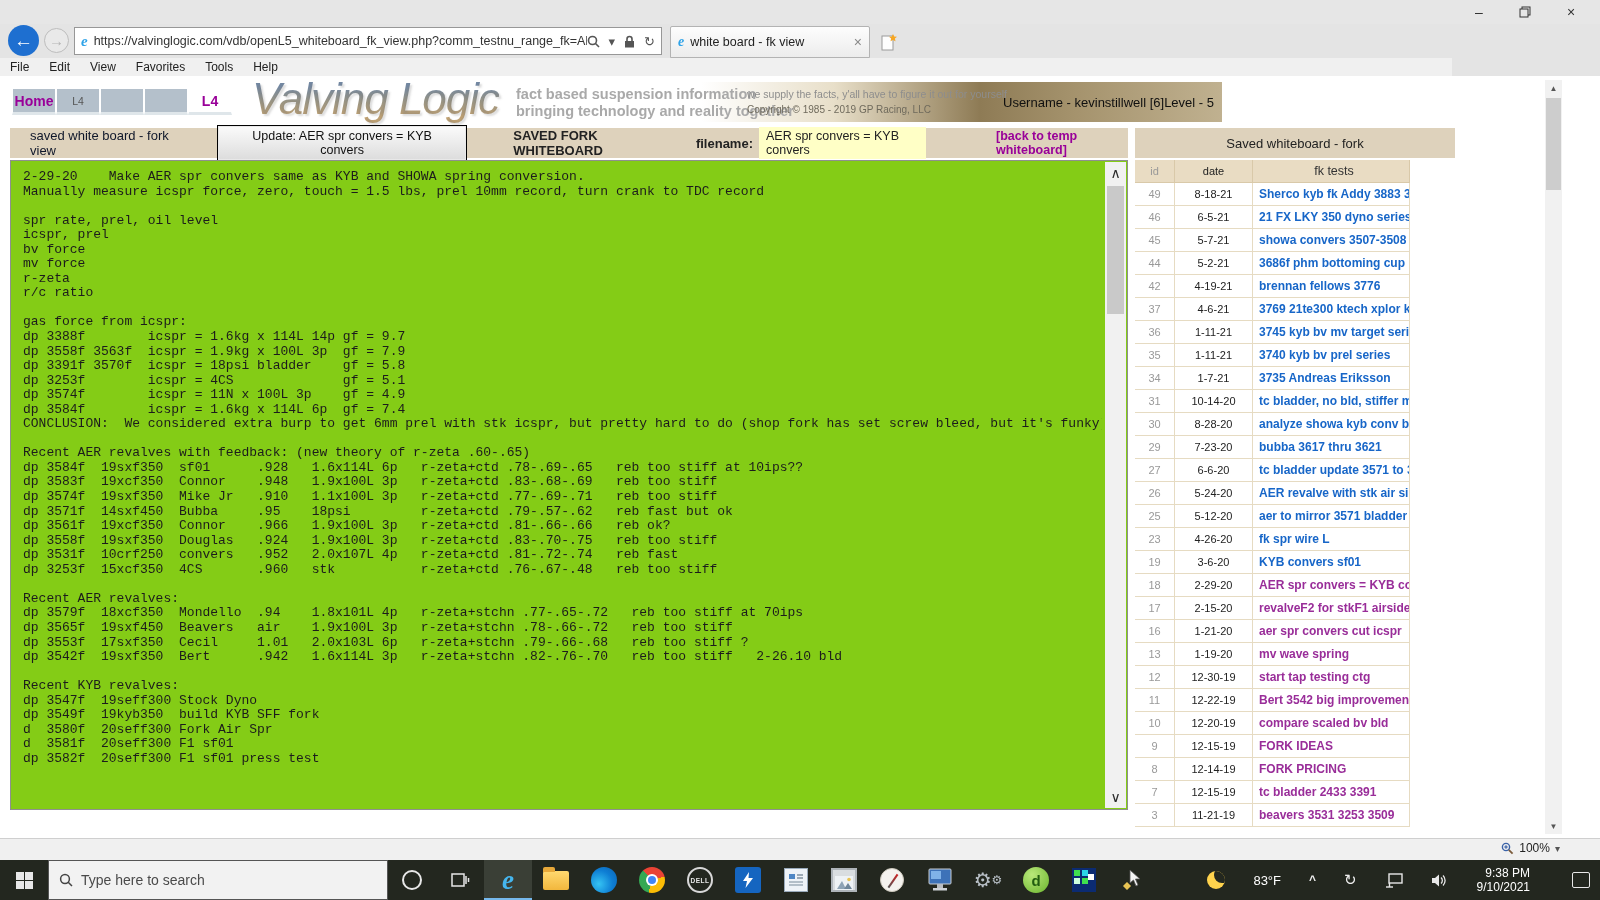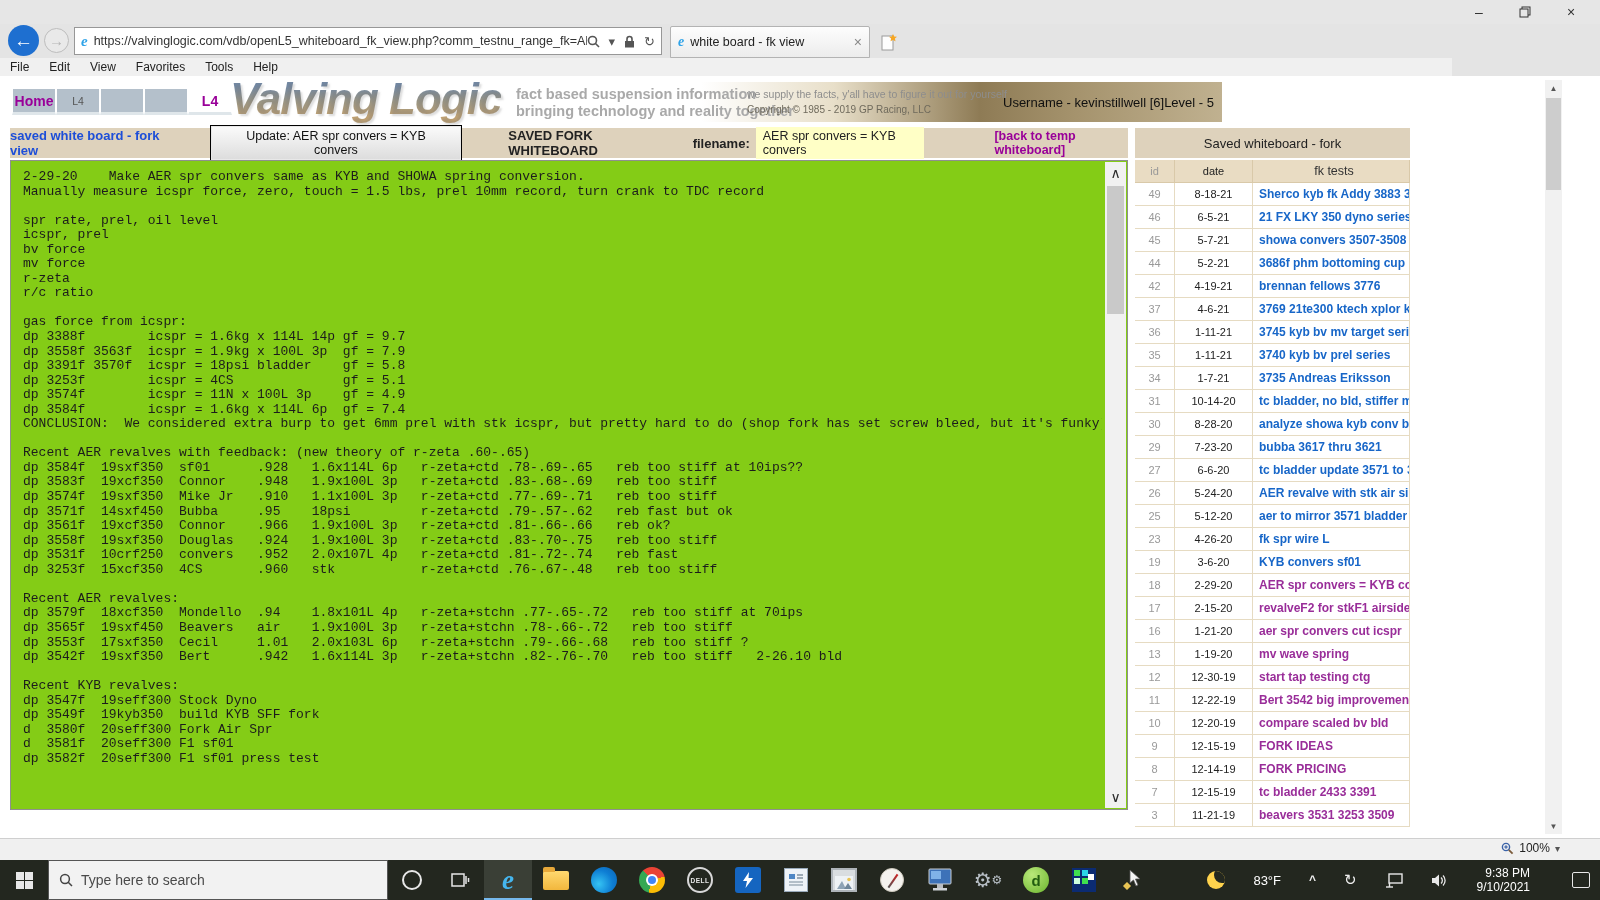--- a/index.html
+++ b/index.html
@@ -27,36 +27,36 @@
 
   
   .page{position:absolute;top:76px;left:0;width:1600px;height:762px;background:#fff}
 
   .site-header{position:absolute;left:10px;top:6px;width:1212px;height:40px;
     background:linear-gradient(to right,#fff 0%,#fff 57%,#e8dfc9 68%,#8e7b55 80%,#a5936d 88%,#c0b190 100%)}
   .navtabs{position:absolute;left:2px;top:6px;display:flex}
   .navtab{width:44px;height:27px;background:#b4c0cb;border:1px solid #fff;display:flex;align-items:center;justify-content:center;font-size:14px;font-weight:bold;color:#909;border-bottom:3px solid #dfe6ea}
   .navtab.dim{font-size:10.5px;font-weight:normal;color:#555}
   .navtab.sel{background:#fff;color:#909}
-  .logo{position:absolute;left:220px;top:-8px;font-size:44px;font-weight:bold;font-style:italic;letter-spacing:-1px;
+  .logo{position:absolute;left:242px;top:-8px;font-size:44px;font-weight:normal;font-style:italic;letter-spacing:-1px;
     background:linear-gradient(180deg,#7388a2 25%,#9a9584 55%,#bfa173 85%);-webkit-background-clip:text;background-clip:text;color:transparent;
     text-shadow:2px 2px 2px rgba(120,120,120,.25)}
   .taglines{position:absolute;left:506px;top:4px;font-size:14.5px;font-weight:bold;color:#a9a9a9;line-height:17px}
   .notes{position:absolute;left:737px;top:5px;font-size:10.5px;color:#8d8d8d;line-height:15px}
   .notes .copy{font-size:10px;color:#6f6a5c}
   .userband{position:absolute;left:985px;top:0;width:227px;height:40px;display:flex;align-items:center;justify-content:space-between;padding:0 8px;font-size:13px;color:#101010}
 
   .wb-toolbar{position:absolute;left:10px;top:52px;width:1118px;height:30px;background:#ded2bc;display:flex;align-items:center;font-size:13px}
-  .tb-view{font-weight:bold;margin-left:0;color:#1d4ed8}
+  .tb-view{font-weight:normal;margin-left:20px;color:#0f172a}
   .updatebtn{margin-left:44px;background:linear-gradient(#fbfbfb,#dcdcdc);border:1px solid #000;box-shadow:0 0 0 1px #e8e8e8 inset;padding:3px 28px;font-size:12.5px;color:#111}
   .tb-board{font-weight:bold;margin-left:46px}
   .tb-fnlabel{margin-left:32px;font-weight:bold}
   .tb-fnvalue{background:#ffffc6;padding:2px 7px;margin-left:6px;font-size:12.5px}
   .tb-back{margin-left:70px;color:#909;font-weight:bold;font-size:12.5px}
-  .sb-title{position:absolute;left:1135px;top:52px;width:275px;height:30px;background:#ded2bc;display:flex;align-items:center;justify-content:center;font-size:13px;color:#222}
+  .sb-title{position:absolute;left:1135px;top:52px;width:320px;height:30px;background:#ded2bc;display:flex;align-items:center;justify-content:center;font-size:13px;color:#222}
 
   .main-panel{position:absolute;left:10px;top:84px;width:1118px;height:650px;border:1px solid #8f8f8f;background:#84cc16}
   .wb-pre{position:absolute;left:2px;top:2px;right:25px;bottom:2px;overflow:hidden;padding:7px 0 0 10px;
     font-family:"Liberation Mono",monospace;font-size:13px;line-height:14.55px;color:#1c1c1c;white-space:pre}
   .ta-scroll{position:absolute;top:1px;right:1px;bottom:1px;width:21px;background:#f1f1f1}
   .ta-arrow{position:absolute;left:0;width:21px;height:22px;display:flex;align-items:center;justify-content:center;color:#2b2b2b;font-size:14px}
   .ta-thumb{position:absolute;left:2px;top:24px;width:17px;height:128px;background:#c9c9c9}
 
   .sidebar{position:absolute;left:1135px;top:84px;width:275px;font-size:12px}
   .sb-hrow{display:flex;height:23px;background:#e9dcc3}

